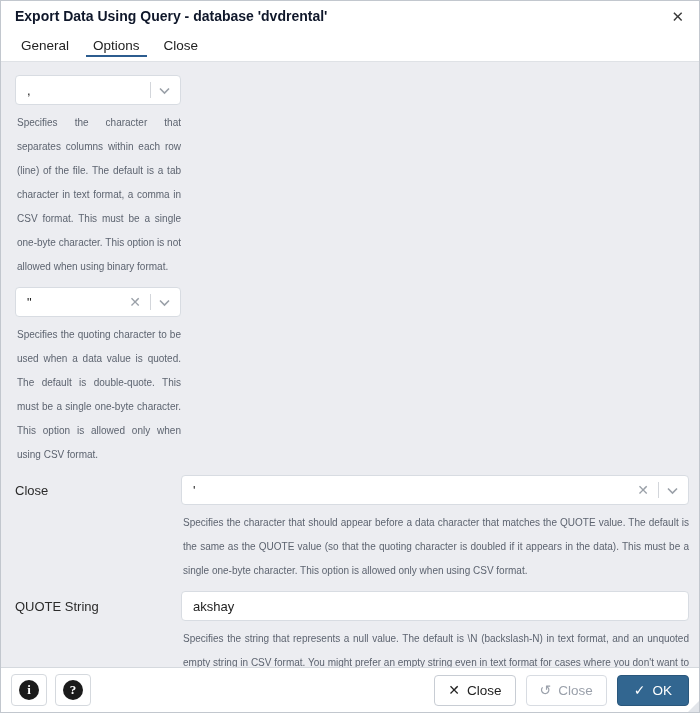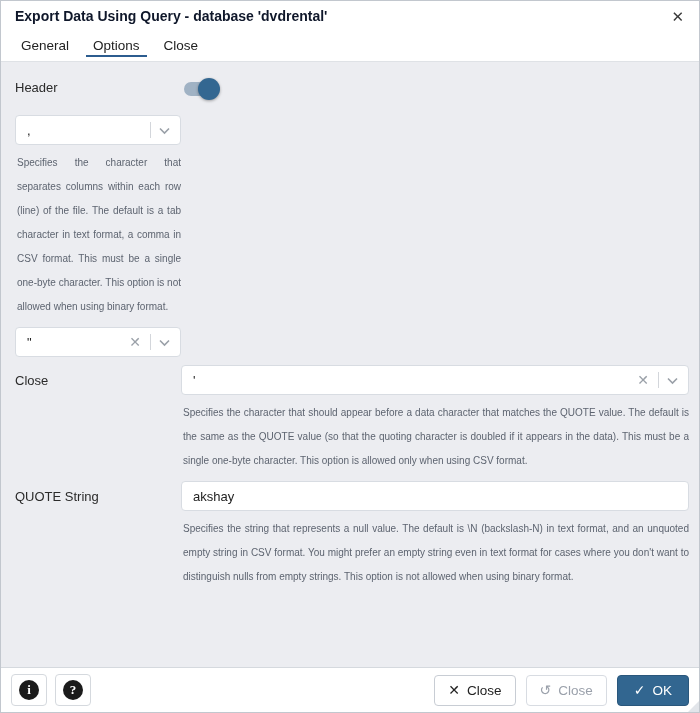--- a/index.html
+++ b/index.html
@@ -141,28 +141,20 @@
   </div>
 
   <div class="tabs">
     <div class="tab">General</div>
     <div class="tab active">Options</div>
     <div class="tab">Close</div>
   </div>
 
   <div class="content">
 
-    <div class="row toggle-row">
-      <div class="field-label">Header</div>
-      <div>
-        <div class="switch">
-          <div class="knob"></div>
-        </div>
-      </div>
-    </div>
 
     <div class="row">
       <div>
         <div class="field-box">
           <span class="value">,</span>
           <span class="combo-controls">
             <span class="vsep"></span>
             <span class="chev">
               <svg width="13" height="9" viewBox="0 0 13 9" fill="none" stroke-width="1.6">
                   <polyline points="2,2.5 6.5,7 11,2.5"></polyline>
@@ -181,20 +173,21 @@
           <span class="combo-controls">
             <span class="clear-x">✕</span>
             <span class="vsep"></span>
             <span class="chev">
               <svg width="13" height="9" viewBox="0 0 13 9" fill="none" stroke-width="1.6">
                   <polyline points="2,2.5 6.5,7 11,2.5"></polyline>
                 </svg>
             </span>
           </span>
         </div>
+        <p class="help">Specifies the quoting character to be used when a data value is quoted. The default is double-quote. This must be a single one-byte character. This option is allowed only when using CSV format.</p>
       </div>
     </div>
 
     <div class="row">
       <div class="field-label">Close</div>
       <div>
         <div class="field-box">
           <span class="value">'</span>
           <span class="combo-controls">
             <span class="clear-x">✕</span>

